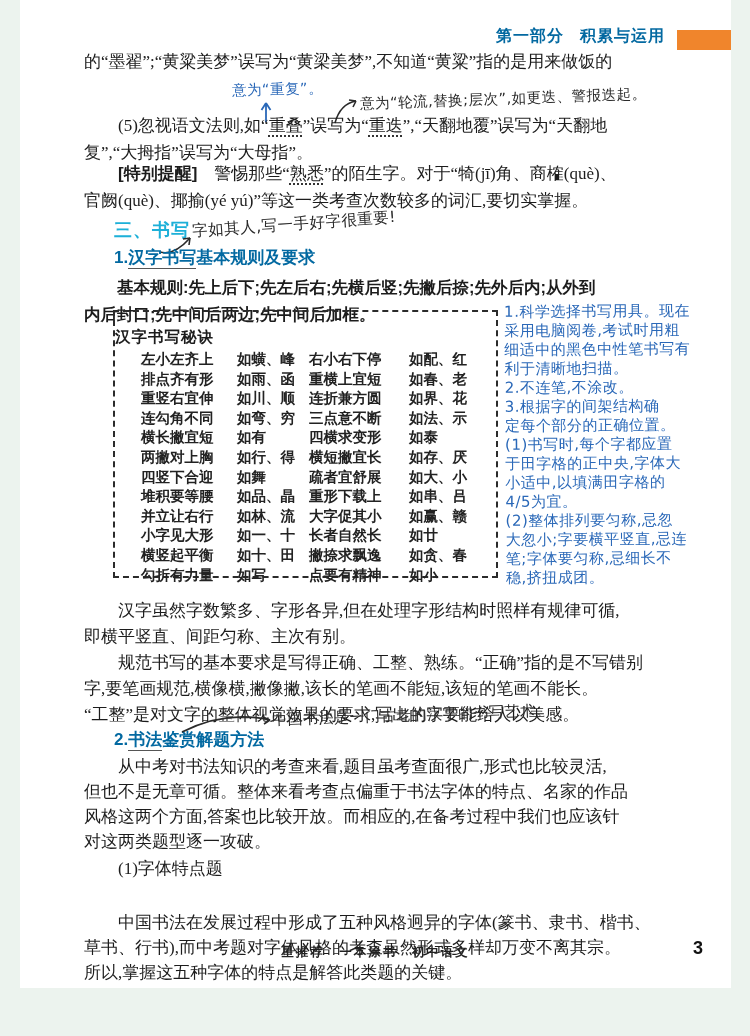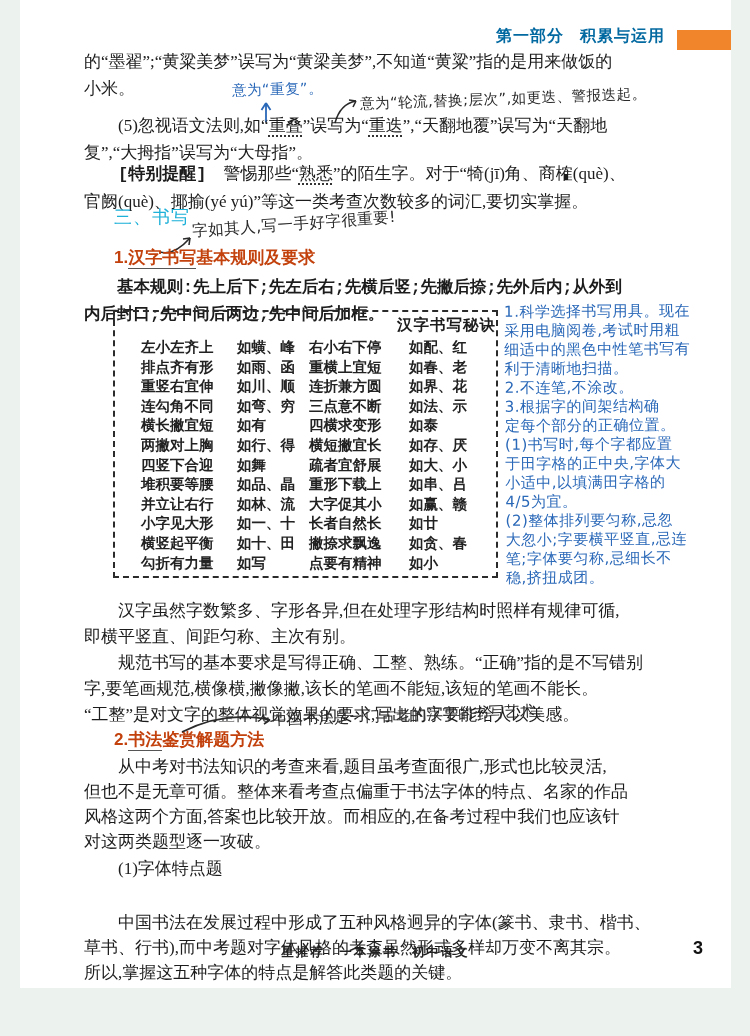--- a/index.html
+++ b/index.html
@@ -27,43 +27,43 @@
     background:#f0852c;
   }
   
   .blk{position:absolute;left:64px;width:584px;font-size:17px;}
   .lh27 div{line-height:27px;}
   .lh26 div{line-height:26px;}
   .lh25 div{line-height:25px;}
   .indent > div:first-child{text-indent:2em;}
   .indent-self{text-indent:2em;}
   .bold{font-weight:bold;}
-  .heiti{font-family:Liberation Mono, monospace;}
+  .heiti{font-family:Liberation Sans, sans-serif;}
   .h3{
-    position:absolute;left:94px;top:205px;
-    font-family:"Liberation Sans","DejaVu Sans",sans-serif;
-    font-weight:normal;font-size:18px;color:#1db0d8;letter-spacing:1px;
+    position:absolute;left:94px;top:218px;
+    font-family:"Liberation Sans","DejaVu Sans",sans-serif;
+    font-weight:bold;font-size:18px;color:#1db0d8;letter-spacing:1px;
   }
   .sub{
     position:absolute;left:94px;
     font-family:"Liberation Sans","DejaVu Sans",sans-serif;
-    font-weight:bold;font-size:17px;color:#c2410c;
+    font-weight:bold;font-size:17px;color:#0369a1;
   }
   .u{border-bottom:1.5px solid #555;padding-bottom:1px;}
   .em-dot{text-decoration:underline dotted 2px #333;text-underline-offset:4px;}
   
   .secret-box{
     position:absolute;left:93px;top:310px;width:385px;height:268px;
     border:2px dashed #2b2b2b;
     box-sizing:border-box;
     font-family:"Liberation Serif","DejaVu Serif",serif;
   }
   .secret-title{
-    text-align:right;font-weight:bold;font-size:15.5px;
-    line-height:26px;margin-top:0;letter-spacing:1px;
+    text-align:left;font-weight:bold;font-size:15.5px;
+    line-height:26px;margin-top:12px;letter-spacing:1px;
   }
   .trow{
     display:grid;grid-template-columns:96px 72px 100px auto;
     padding-left:26px;line-height:19.6px;font-size:14.5px;font-weight:bold;color:#222;
   }
   
   .hw{
     font-family:"DejaVu Sans","Liberation Sans",sans-serif;
     position:absolute;letter-spacing:0.5px;
   }
@@ -96,21 +96,20 @@
 
 <div class="page">
 
   <div class="hdr-text">
     <span>第一部分</span><span class="gap"></span><span>积累与运用</span>
   </div>
   <div class="orange-block"></div>
 
   <div class="blk lh27" style="top:48px;">
       <div>的“墨翟”;“黄粱美梦”误写为“黄梁美梦”,不知道“黄粱”指的是用来做饭的</div>
-      <div>小米。</div>
     </div>
 
   <div class="hw hw-blue note-top-blue">意为“重复”。</div>
   <svg class="arrow-svg" style="left:238px;top:98px;" width="16" height="26">
     <path d="M8 24 L8 5 M8 5 l-4.5 7 M8 5 l4.5 7" stroke="#2a68b8" stroke-width="1.8" fill="none"></path>
   </svg>
 
   <svg class="arrow-svg" style="left:312px;top:94px;" width="30" height="32">
     <path d="M3 29 Q8 10 24 7" stroke="#2a2a2a" stroke-width="1.6" fill="none"></path>
     <path d="M24 7 l-7 -1 M24 7 l-3 6" stroke="#2a2a2a" stroke-width="1.6" fill="none"></path>

